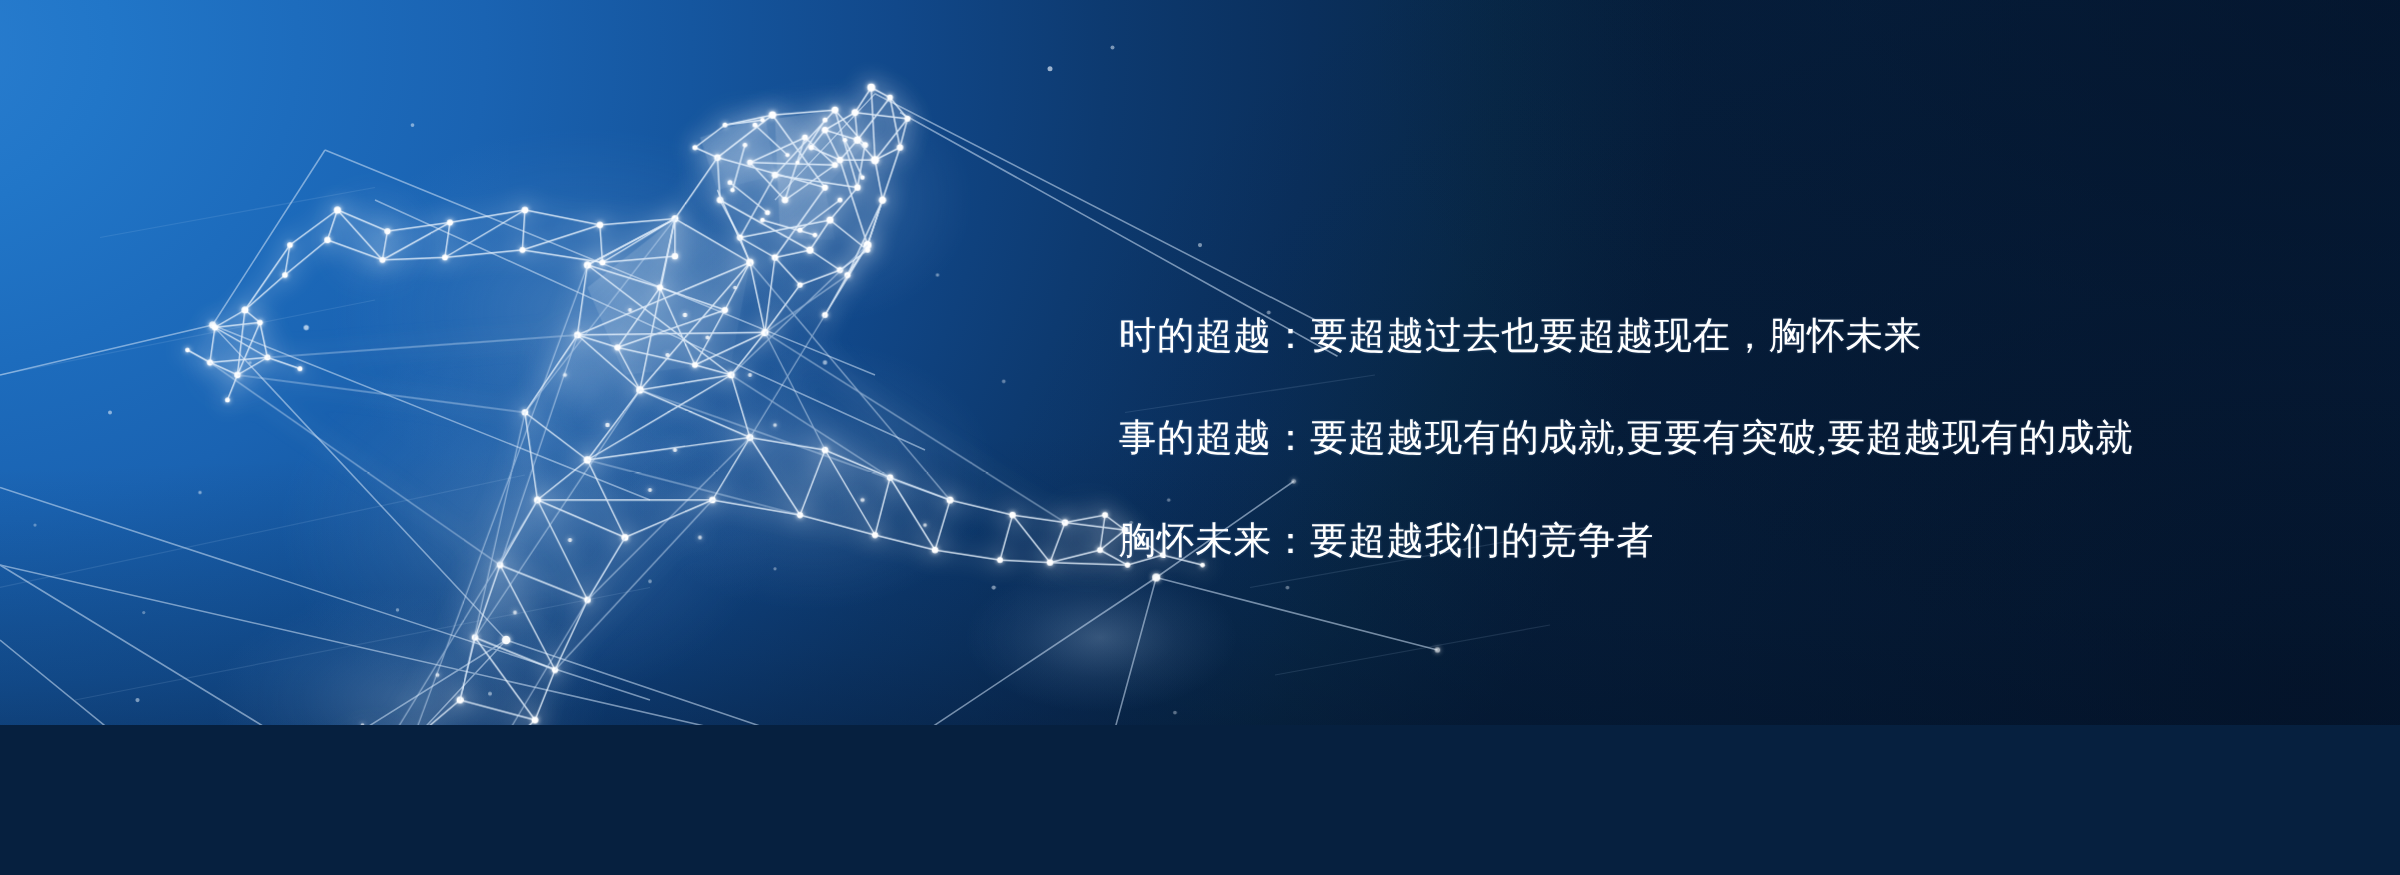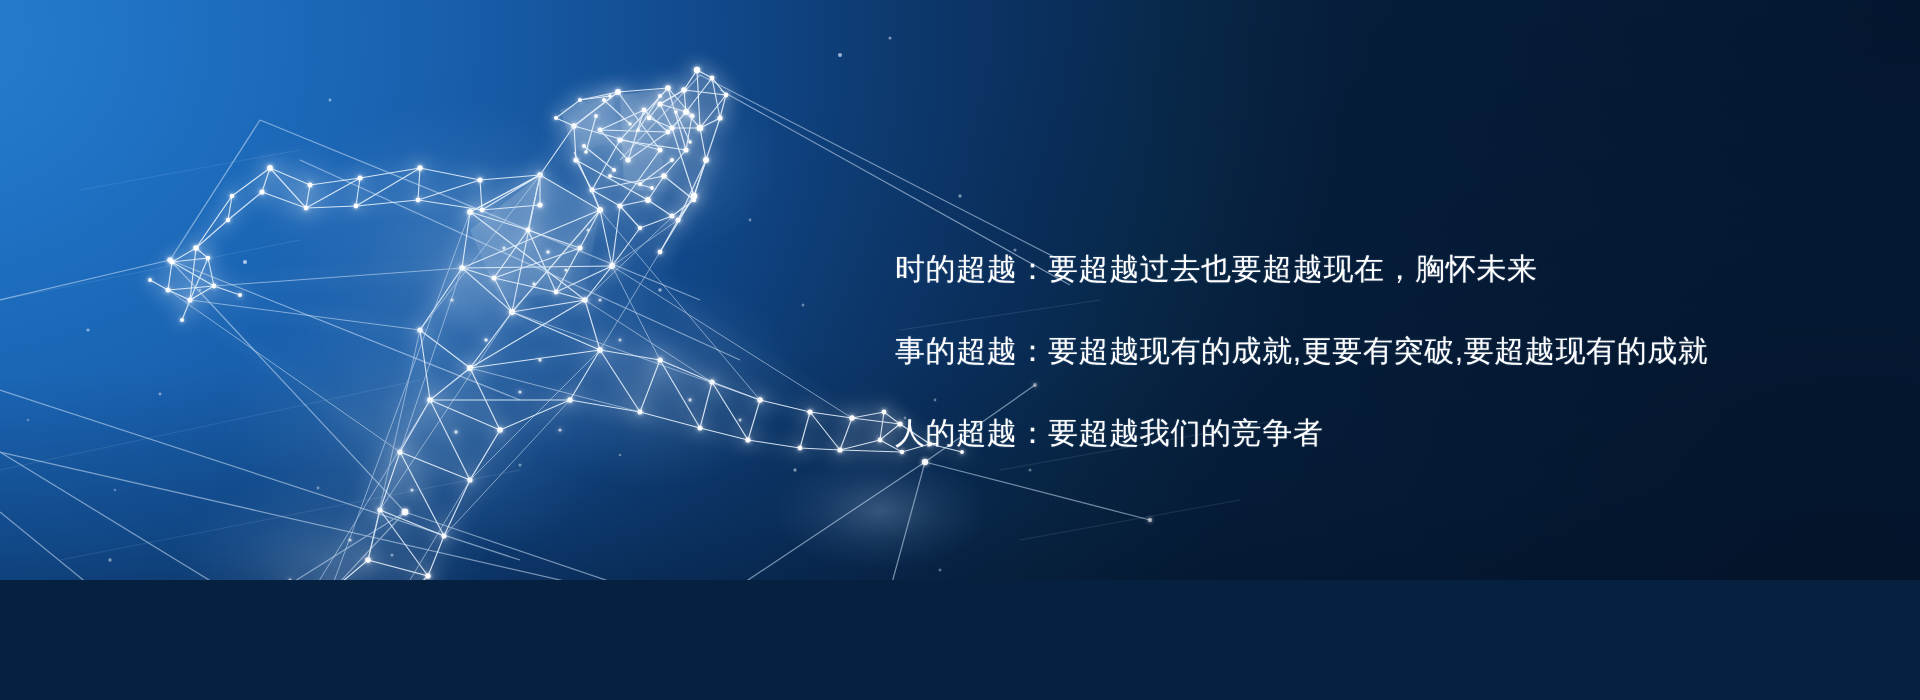--- a/index.html
+++ b/index.html
@@ -5,21 +5,21 @@
   html, body {
     margin: 0;
     padding: 0;
     background: #06203f;
   }
   #banner {
     position: relative;
     width: 1920px;
     height: 580px;
     overflow: hidden;
-    font-family: Liberation Sans, sans-serif;
+    font-family: Liberation Serif, serif;
     background-color: #3b82f6;
   }
   
   .bg-base {
     position: absolute;
     inset: 0;
     background:
       radial-gradient(ellipse 1500px 1250px at -4% 6%,
         #2a7ed0 0%,
         #2176c8 11%,
@@ -591,16 +591,16 @@
       <circle cx="400" cy="480" r="20"></circle>
       <circle cx="300" cy="615" r="18"></circle>
       <circle cx="870" cy="430" r="14"></circle>
       <circle cx="700" cy="100" r="14"></circle>
     </g>
   </svg>
 
   <div class="text-block">
     <div class="slogan-line">时的超越：要超越过去也要超越现在，胸怀未来</div>
     <div class="slogan-line">事的超越：要超越现有的成就,更要有突破,要超越现有的成就</div>
-    <div class="slogan-line">人的超越：要超越我们的竞争者</div>
+    <div class="slogan-line">胸怀未来：要超越我们的竞争者</div>
   </div>
 
 </div>
 
 </body></html>

